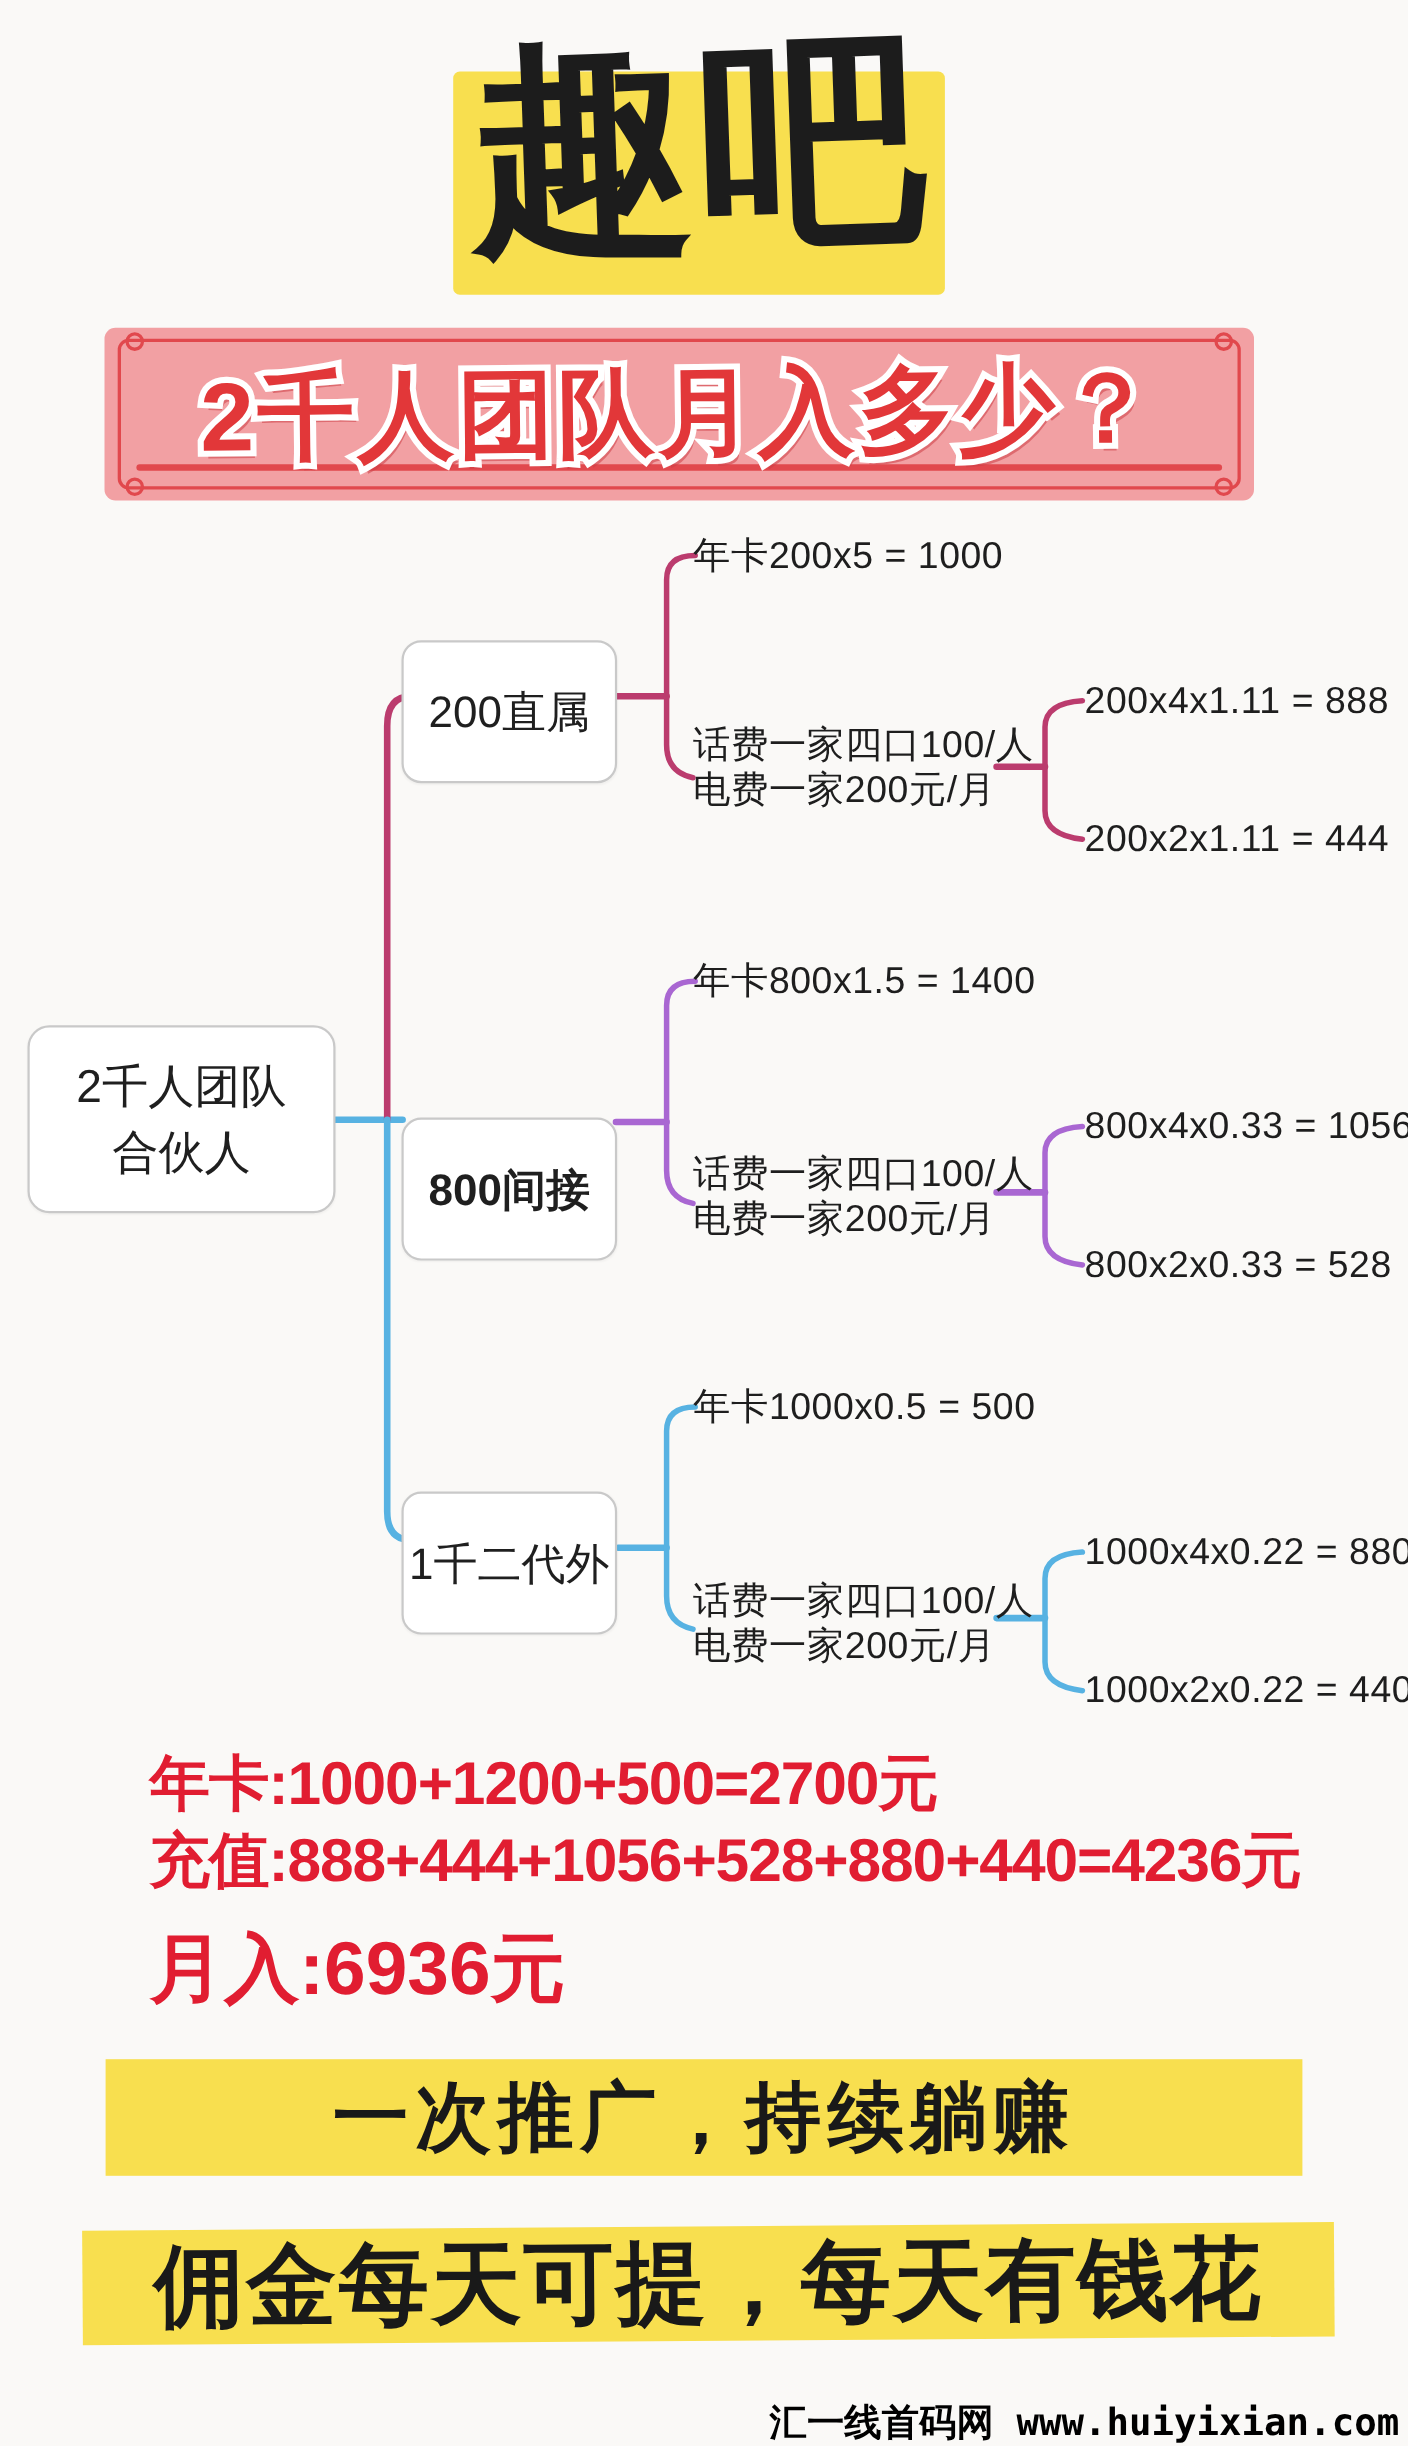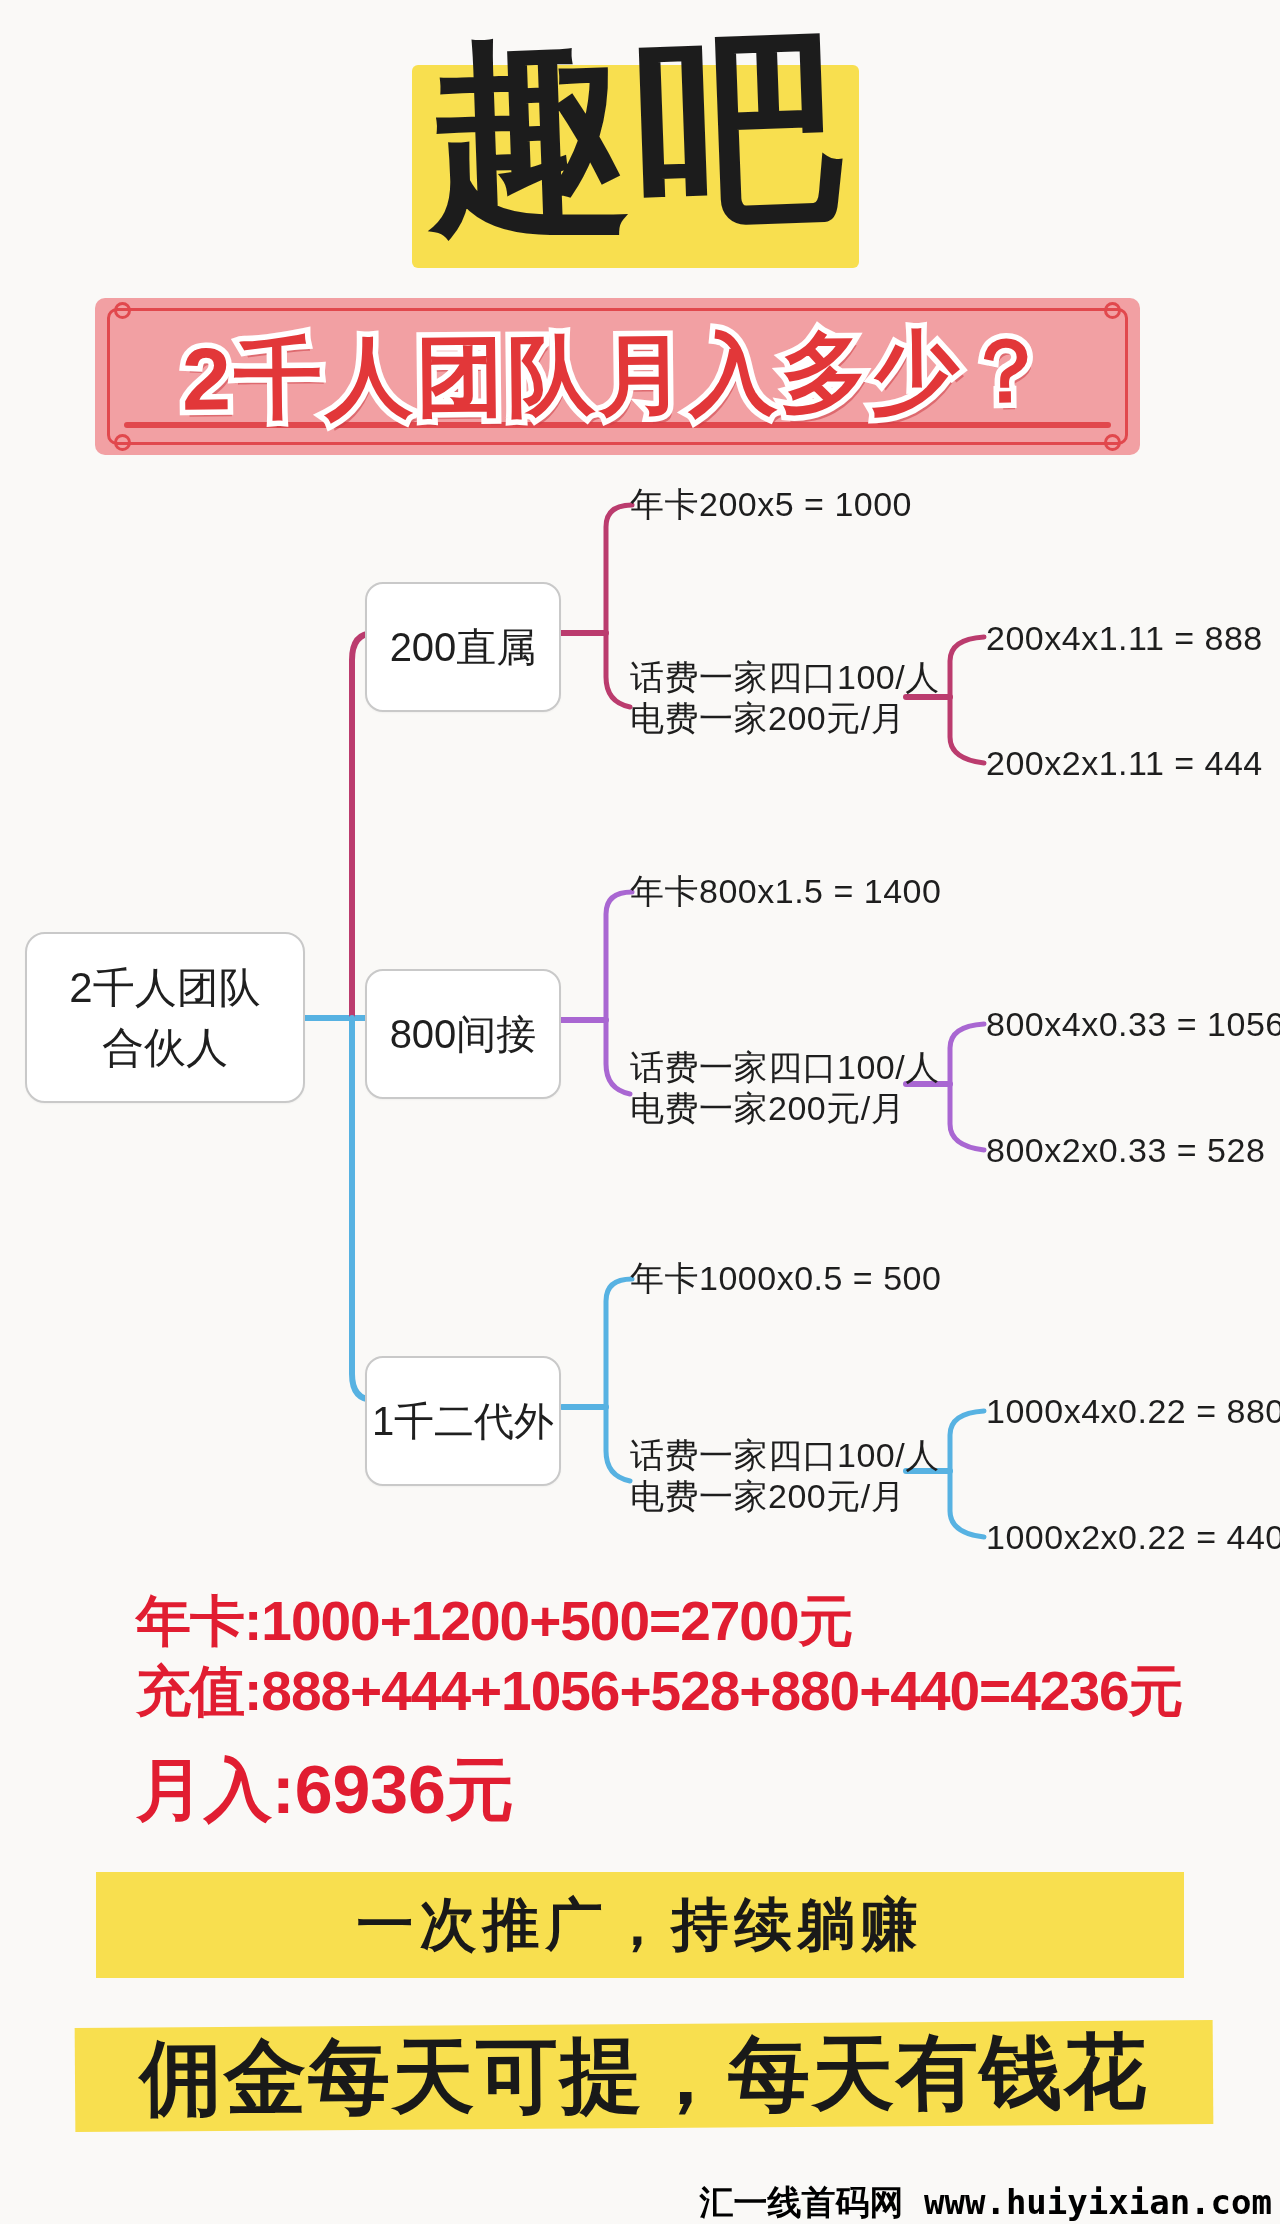--- a/index.html
+++ b/index.html
@@ -28,35 +28,35 @@
 
   
   .connectors{position:absolute;left:0;top:0;width:1280px;height:2224px;}
   .connectors path{fill:none;stroke-linecap:round;}
   .node{position:absolute;background:#ffffff;border:2px solid #c9c9c9;border-radius:18px;
     display:flex;align-items:center;justify-content:center;color:#1f1f1f;box-sizing:border-box;
     box-shadow:0 1px 2px rgba(0,0,0,.04);}
   .root-node{left:25px;top:932px;width:280px;height:171px;border-radius:20px;
     font-size:42px;line-height:60px;font-weight:500;text-align:center;}
   .branch-node{left:365px;width:196px;height:130px;font-size:40px;font-weight:500;white-space:nowrap;justify-content:center;}
-  .bn1{top:582px;} .bn2{top:969px;} .bn3{top:1356px;}
+  .bn1{top:582px;} .bn2{top:1016px;font-weight:bold;} .bn3{top:1356px;}
   .leaf{position:absolute;transform:translateY(-50%);font-size:34px;font-weight:500;color:#1e1e1e;
     white-space:nowrap;letter-spacing:0.5px;}
   .leaf.fees{line-height:41px;}
   .lx1{left:630px;} .lx2{left:986px;}
 
   
   .summary{position:absolute;left:88px;transform:translateY(-50%);font-weight:900;
     font-size:55px;letter-spacing:-1px;white-space:nowrap;margin-left:48px;}
   .s1{top:1622px;} .s2{top:1692px;} .s3{top:1790px;font-size:68px;letter-spacing:0;}
 
   
   .promo{position:absolute;display:flex;align-items:center;justify-content:center;
     font-weight:900;color:#191919;white-space:nowrap;}
-  .promo1{left:96px;top:1872px;width:1088px;height:106px;font-size:57px;letter-spacing:6px;}
+  .promo1{left:96px;top:1872px;width:1088px;height:106px;font-size:69px;letter-spacing:6px;}
   .promo2{left:75px;top:2024px;width:1138px;height:104px;font-size:82px;letter-spacing:2px;transform:rotate(-0.4deg);}
 
   
   .watermark{position:absolute;right:8px;top:2180px;font-size:34px;font-weight:700;color:#000;
     font-family:"DejaVu Sans Mono","DejaVu Sans",monospace;letter-spacing:0;white-space:nowrap;}
 </style>
 </head>
 <body>
 
 <div class="stage">

